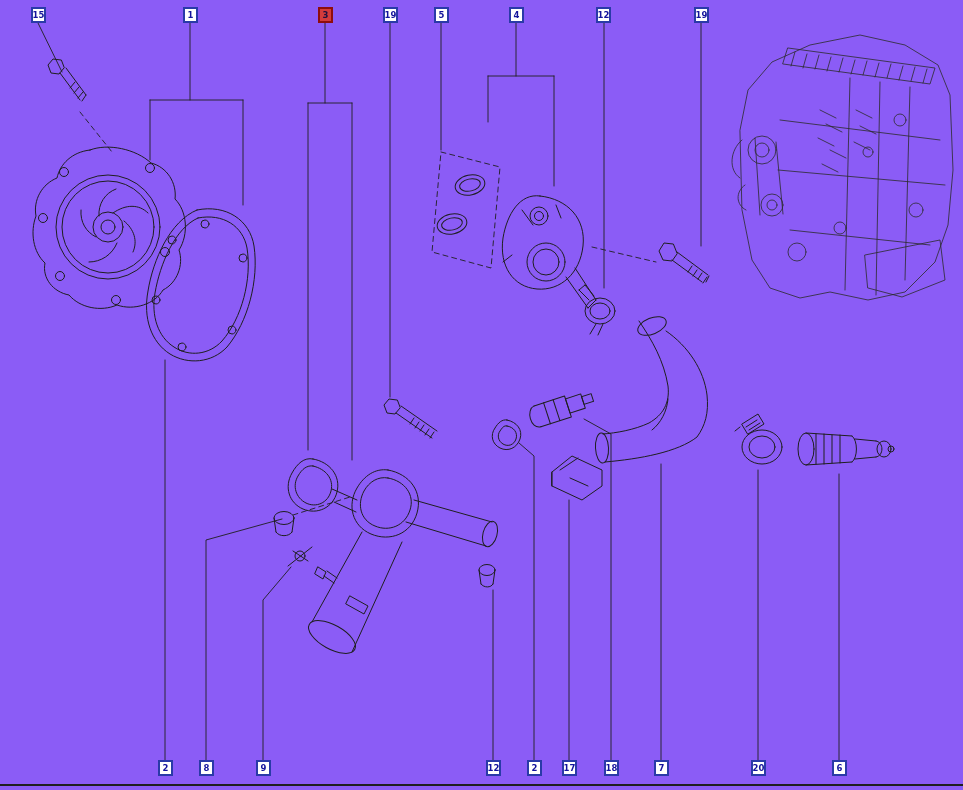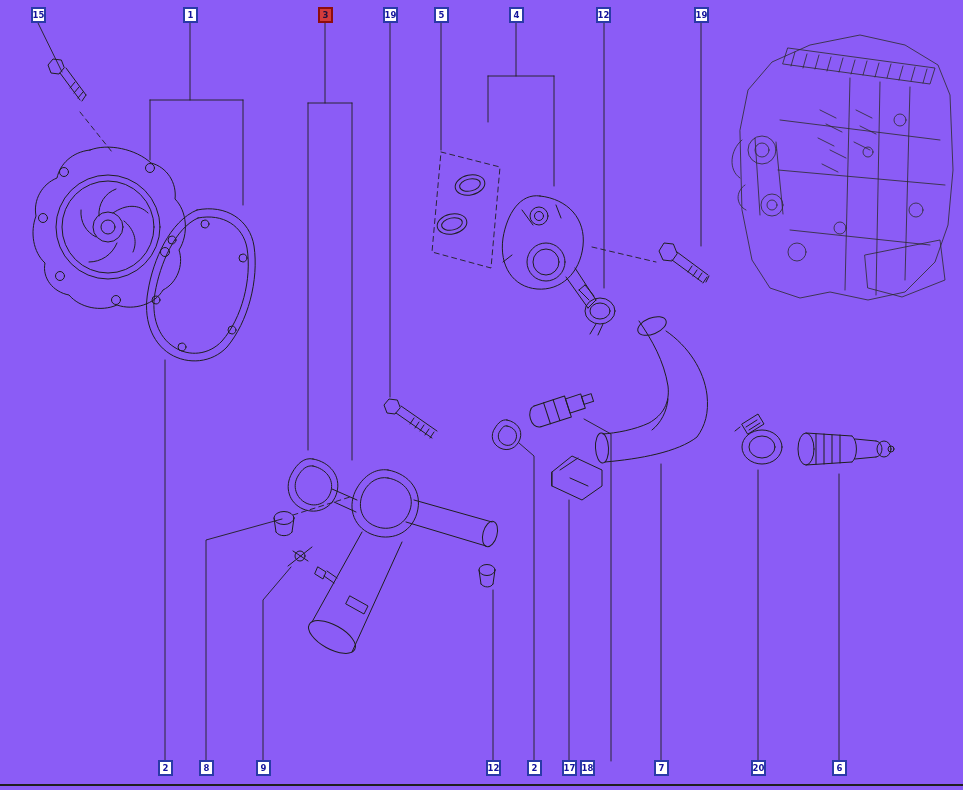--- a/index.html
+++ b/index.html
@@ -244,18 +244,18 @@
   <div class="callout" style="left:509px;top:7px">4</div>
   <div class="callout" style="left:596px;top:7px">12</div>
   <div class="callout" style="left:694px;top:7px">19</div>
 
   <div class="callout" style="left:158px;top:760px">2</div>
   <div class="callout" style="left:199px;top:760px">8</div>
   <div class="callout" style="left:256px;top:760px">9</div>
   <div class="callout" style="left:486px;top:760px">12</div>
   <div class="callout" style="left:527px;top:760px">2</div>
   <div class="callout" style="left:562px;top:760px">17</div>
-  <div class="callout" style="left:580px;top:760px">18</div>
+  <div class="callout" style="left:604px;top:760px">18</div>
   <div class="callout" style="left:654px;top:760px">7</div>
   <div class="callout" style="left:751px;top:760px">20</div>
   <div class="callout" style="left:832px;top:760px">6</div>
 
 </div>
 
 </body></html>

